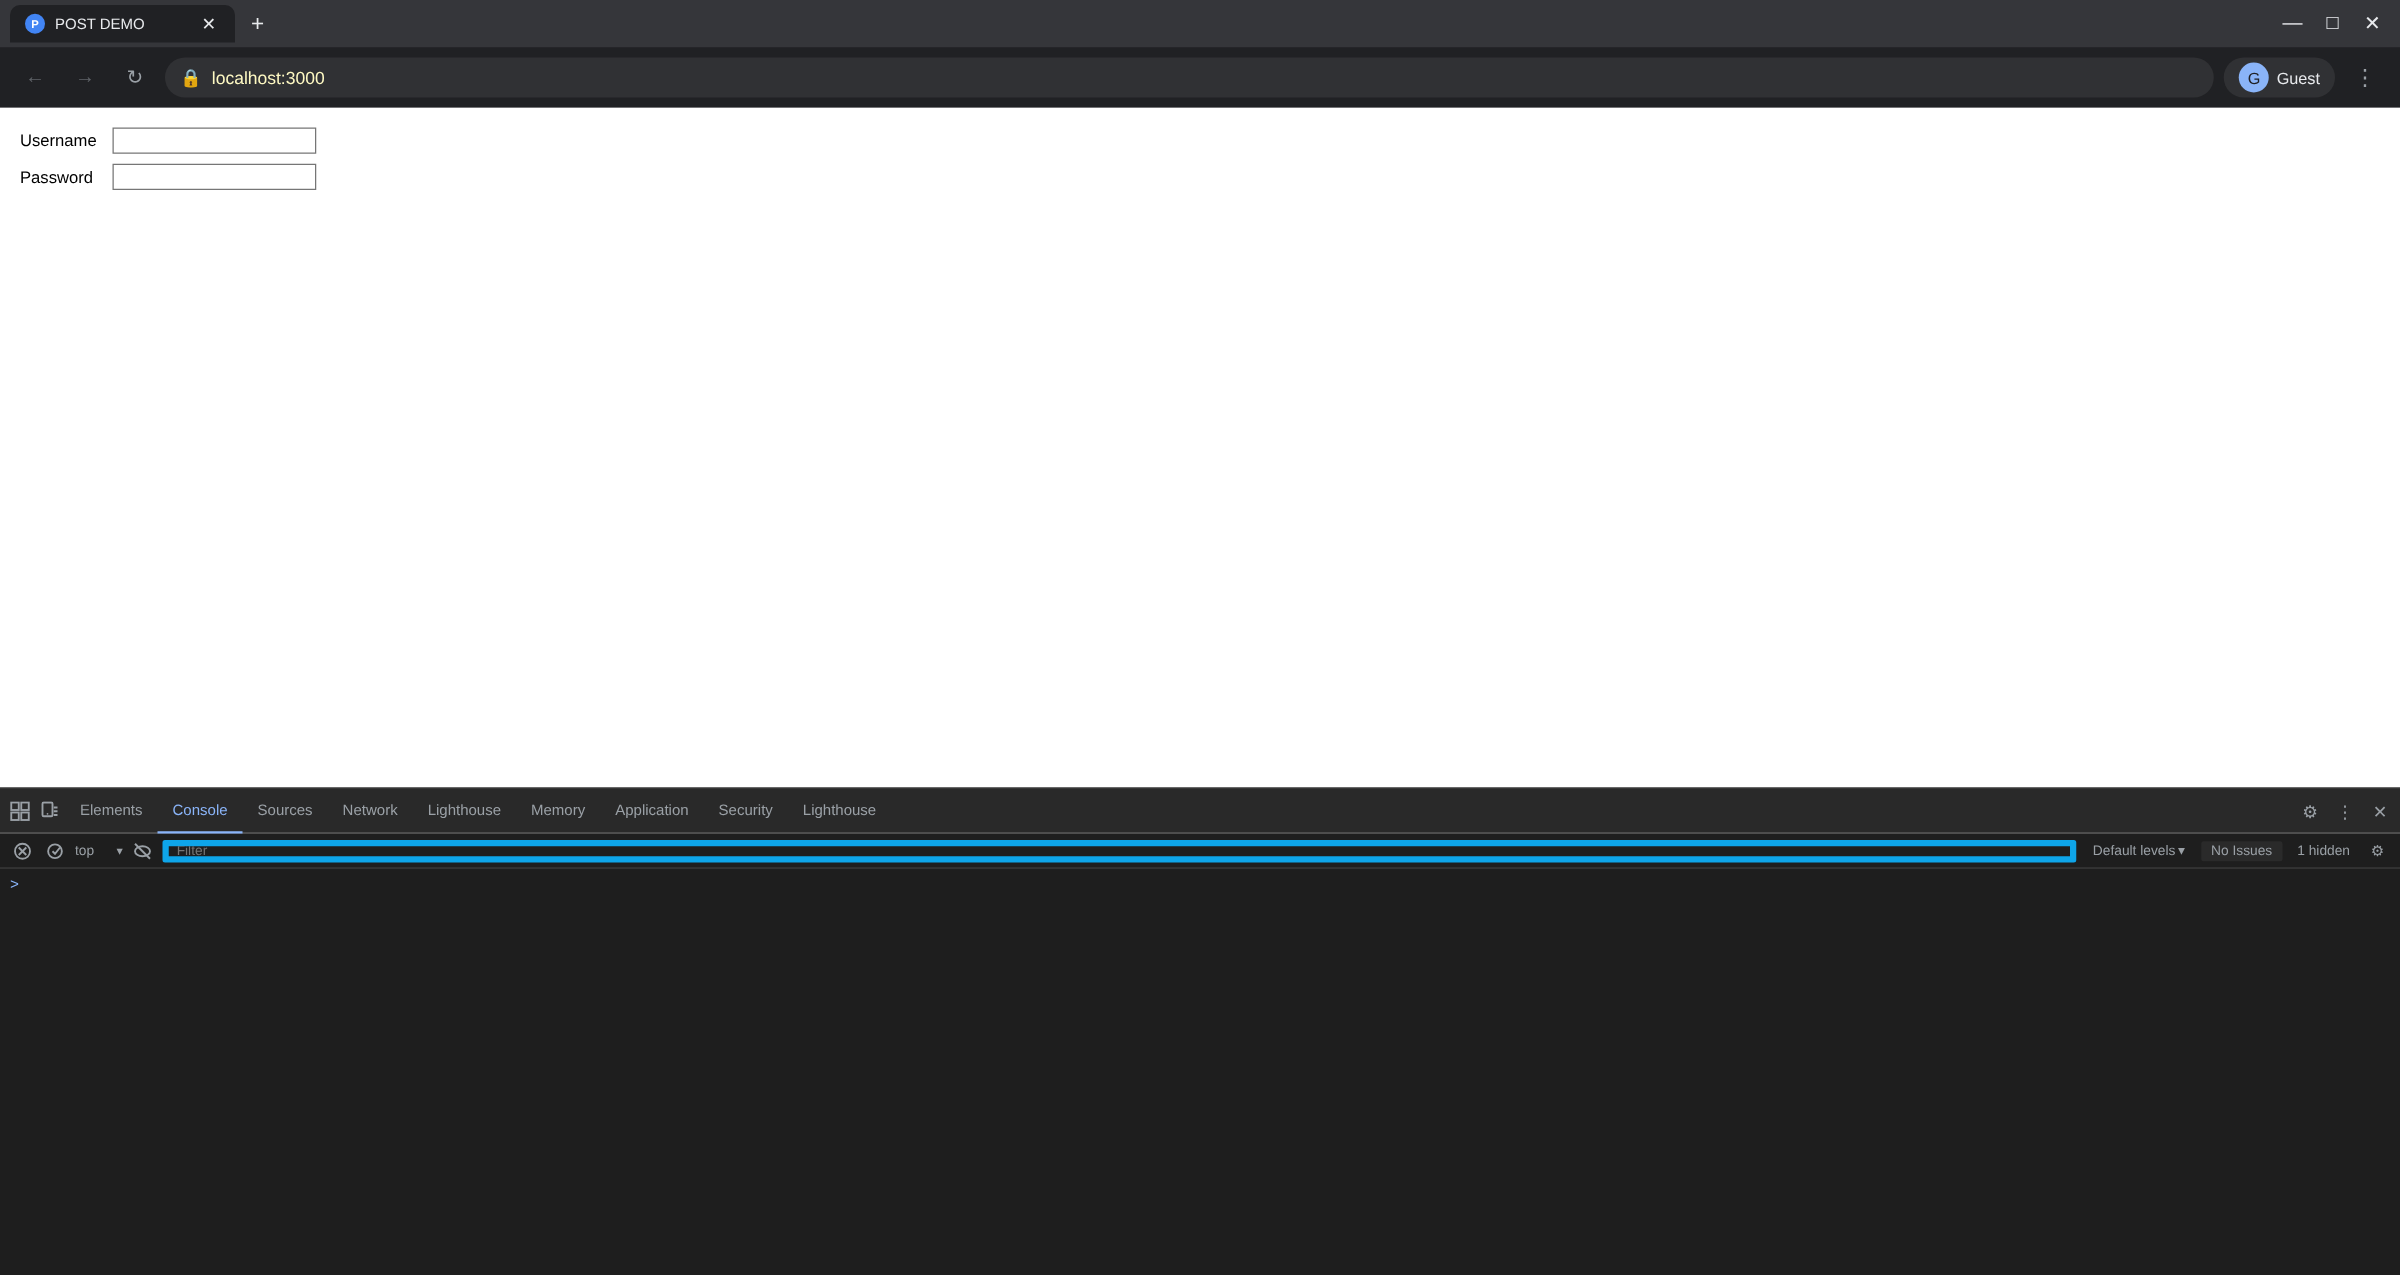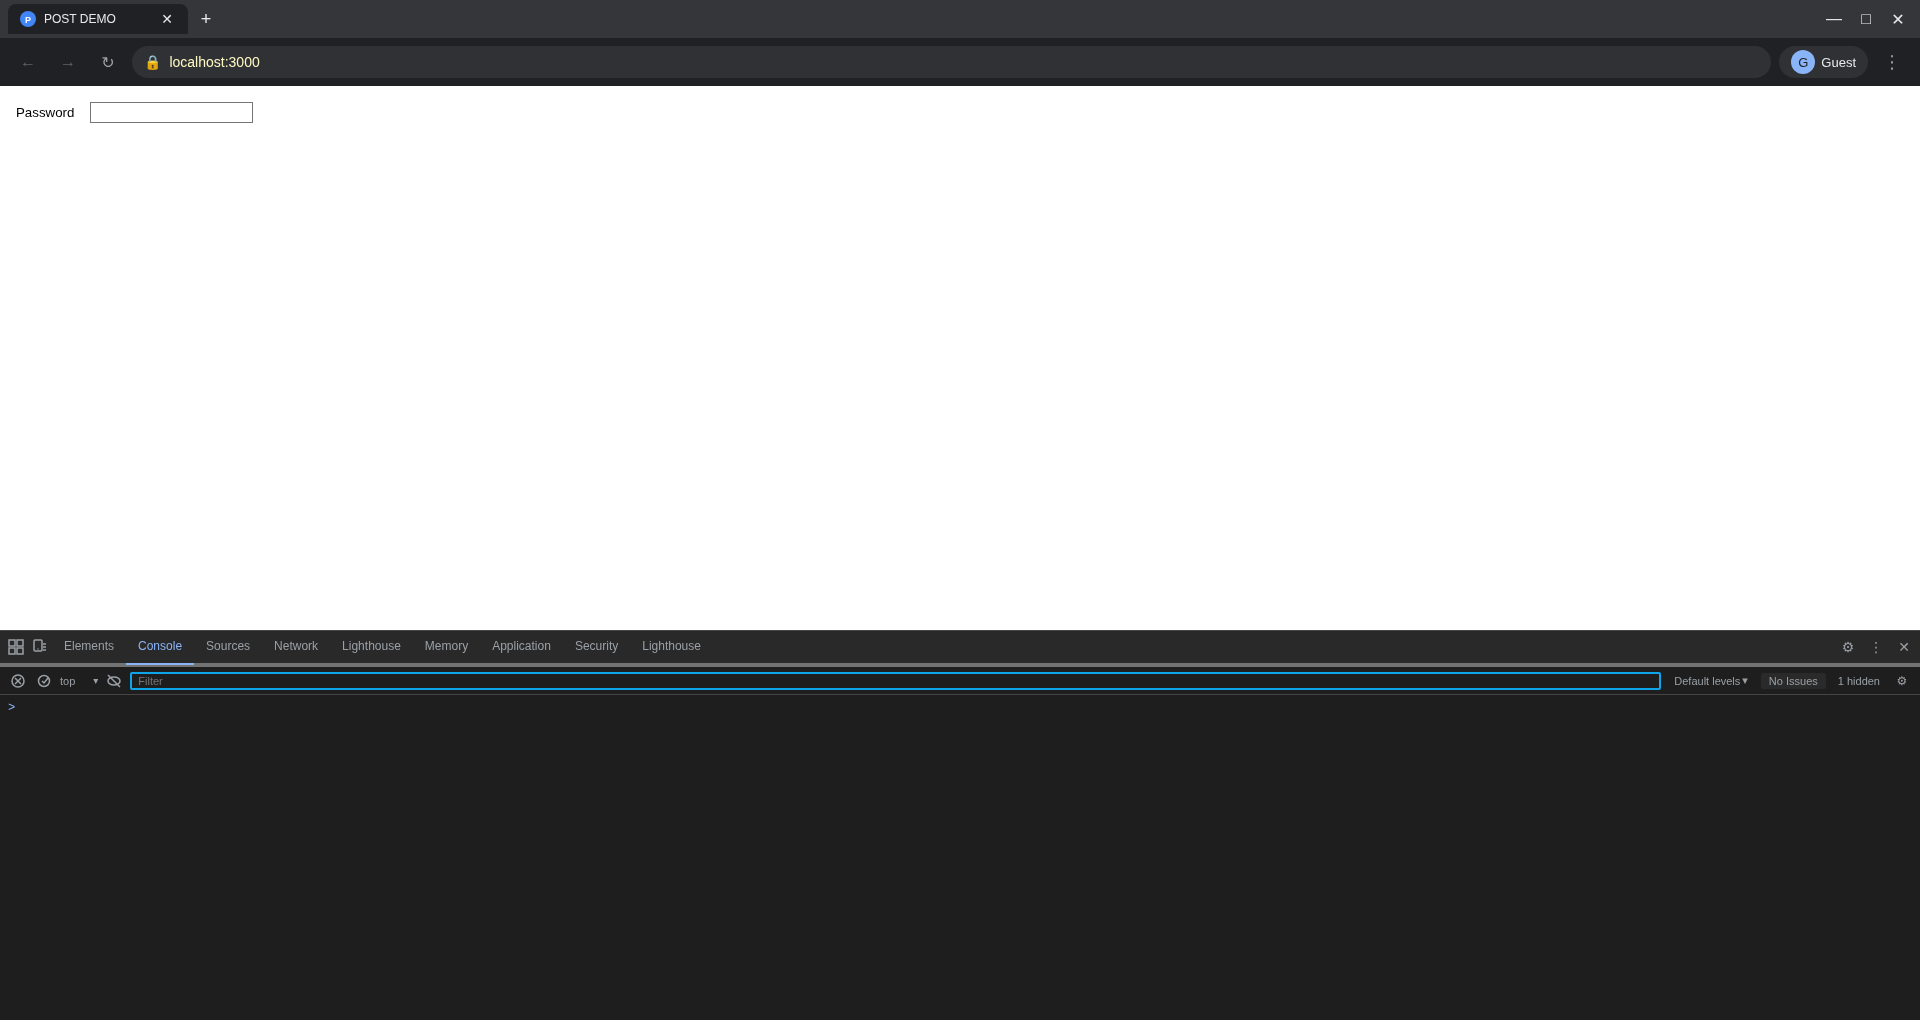--- a/index.html
+++ b/index.html
@@ -179,21 +179,21 @@
       border-top: 1px solid #454545;
       display: flex;
       flex-direction: column;
       height: 390px;
     }
     .devtools-tabs {
       display: flex;
       align-items: center;
       background: #292929;
       height: 36px;
-      border-bottom: 4px solid #737373;
+      border-bottom: 1px solid #737373;
       padding: 0 4px;
     }
     .devtools-tab {
       color: #9aa0a6;
       font-size: 12px;
       padding: 0 12px;
       height: 36px;
       display: flex;
       align-items: center;
       cursor: pointer;
@@ -229,21 +229,21 @@
       color: #9aa0a6; font-size: 13px; cursor: pointer; border-radius: 3px;
     }
     .context-select {
       display: flex; align-items: center; gap: 18px;
       color: #9aa0a6; font-size: 11px; cursor: pointer;
     }
     .context-select-arrow { font-size: 10px; }
     .filter-input {
       flex: 1;
       background: #1e1e1e;
-      border: 2px solid #0ea5e9;
+      border: 5px solid #0ea5e9;
       border-radius: 2px;
       color: #9aa0a6;
       font-size: 11px;
       padding: 2px 6px;
       height: 18px;
       outline: none;
     }
     .levels-btn {
       display: flex; align-items: center; gap: 2px;
       color: #9aa0a6; font-size: 11px; cursor: pointer;
@@ -326,20 +326,24 @@
     <div class="profile-btn">
       <div class="profile-icon">G</div>
       <span>Guest</span>
     </div>
     <div class="menu-btn">⋮</div>
   </div>
 </div>
 
 <div class="page-content">
   <div class="form-row">
+    <label class="form-label">Username</label>
+    <input class="form-input" type="text" style="">
+  </div>
+  <div class="form-row">
     <label class="form-label">Password</label>
     <input class="form-input" type="password" style="">
   </div>
 </div>
 
 <div class="devtools">
 
   <div class="devtools-tabs">
     <div class="dt-icon-btn" title="Inspect">
       <svg width="16" height="16" viewBox="0 0 16 16" fill="none">

